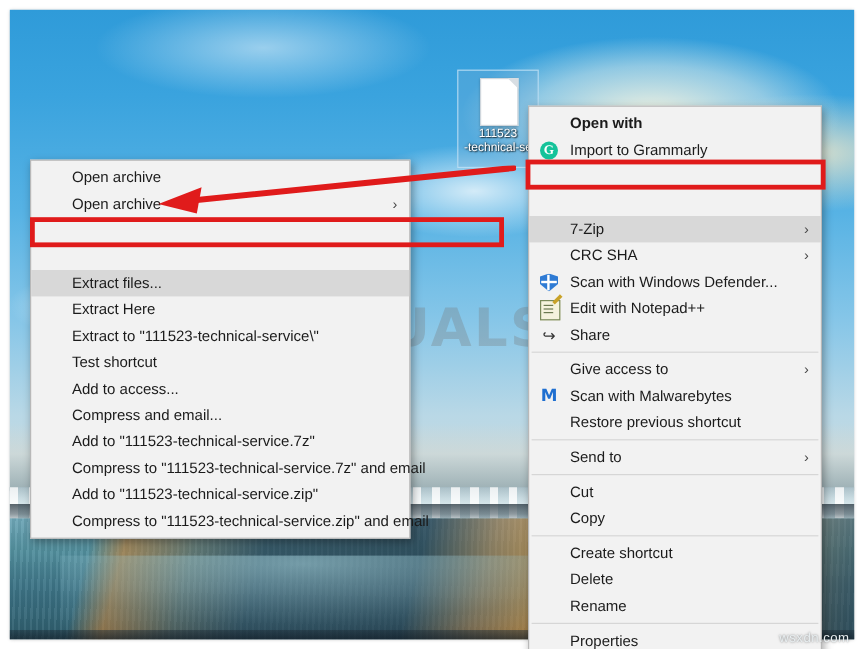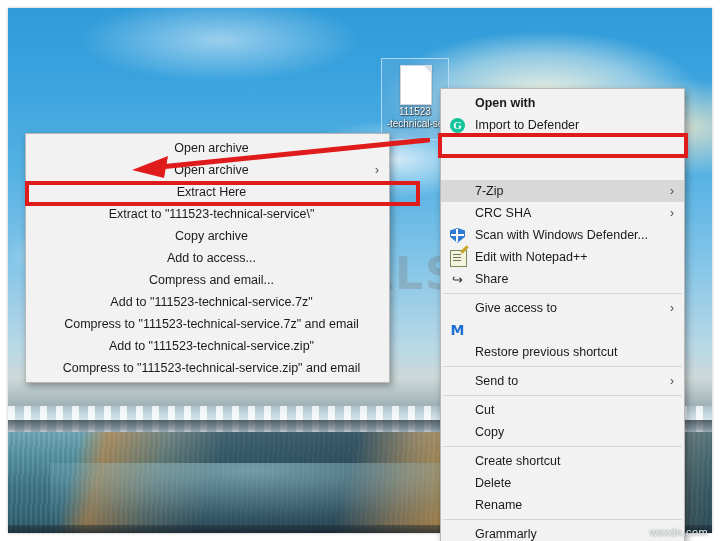--- a/index.html
+++ b/index.html
@@ -320,60 +320,61 @@
       <ellipse cx="22" cy="32" rx="7" ry="6" fill="none" stroke="#7fb6d6" stroke-width="2"></ellipse>
       <ellipse cx="38" cy="32" rx="7" ry="6" fill="none" stroke="#7fb6d6" stroke-width="2"></ellipse>
       <line x1="29" y1="32" x2="31" y2="32" stroke="#7fb6d6" stroke-width="2"></line>
       <circle cx="22" cy="32" r="2.2" fill="#2d2d2d"></circle>
       <circle cx="38" cy="32" r="2.2" fill="#2d2d2d"></circle>
       <path d="M20 45 Q30 54 41 44 Q31 48 20 45 Z" fill="#ffffff" stroke="#cfa98c" stroke-width="1"></path>
       <path d="M12 58 Q30 50 48 58 L48 62 L12 62 Z" fill="#bfe3f2"></path>
     </svg>
   </div>
 
-  <div class="ctx-menu" id="submenu-7zip" style="left:25px; top:133px; width:365px;text-align:center;">
+  <div class="ctx-menu" id="submenu-7zip" style="left:25px; top:133px; width:317px;">
     <div>
         <div class="ctx-item"><span>Open archive</span></div>
         <div class="ctx-item"><span>Open archive</span><span class="arrow">›</span></div>
+        <div class="ctx-item hl"><span>Extract files...</span></div>
         <div class="ctx-item"><span>Extract Here</span></div>
         <div class="ctx-item"><span>Extract to "111523-technical-service\"</span></div>
-        <div class="ctx-item"><span>Copy archive</span></div>
+        <div class="ctx-item"><span>Test shortcut</span></div>
         <div class="ctx-item"><span>Add to access...</span></div>
         <div class="ctx-item"><span>Compress and email...</span></div>
         <div class="ctx-item"><span>Add to "111523-technical-service.7z"</span></div>
         <div class="ctx-item"><span>Compress to "111523-technical-service.7z" and email</span></div>
         <div class="ctx-item"><span>Add to "111523-technical-service.zip"</span></div>
         <div class="ctx-item"><span>Compress to "111523-technical-service.zip" and email</span></div>
       </div>
   </div>
 
   <div class="ctx-menu" id="context-menu" style="left:440px; top:88px; width:245px;">
     <div>
         <div class="ctx-item bold"><span>Open with</span></div>
-        <div class="ctx-item"><span class="ico ico-grammarly">G</span><span>Import to Defender</span></div>
+        <div class="ctx-item"><span class="ico ico-grammarly">G</span><span>Import to Grammarly</span></div>
         <div class="ctx-item hl"><span>7-Zip</span><span class="arrow">›</span></div>
         <div class="ctx-item"><span>CRC SHA</span><span class="arrow">›</span></div>
         <div class="ctx-item"><span class="ico ico-defender"></span><span>Scan with Windows Defender...</span></div>
         <div class="ctx-item"><span class="ico ico-notepadpp"></span><span>Edit with Notepad++</span></div>
         <div class="ctx-item"><span class="ico ico-share">↪</span><span>Share</span></div>
         <div class="ctx-sep"></div>
         <div class="ctx-item"><span>Give access to</span><span class="arrow">›</span></div>
-        <div class="ctx-item"><span class="ico ico-malwarebytes">M</span></div>
+        <div class="ctx-item"><span class="ico ico-malwarebytes">M</span><span>Scan with Malwarebytes</span></div>
         <div class="ctx-item"><span>Restore previous shortcut</span></div>
         <div class="ctx-sep"></div>
         <div class="ctx-item"><span>Send to</span><span class="arrow">›</span></div>
         <div class="ctx-sep"></div>
         <div class="ctx-item"><span>Cut</span></div>
         <div class="ctx-item"><span>Copy</span></div>
         <div class="ctx-sep"></div>
         <div class="ctx-item"><span>Create shortcut</span></div>
         <div class="ctx-item"><span>Delete</span></div>
         <div class="ctx-item"><span>Rename</span></div>
         <div class="ctx-sep"></div>
-        <div class="ctx-item"><span>Grammarly</span></div>
+        <div class="ctx-item"><span>Properties</span></div>
       </div>
   </div>
 
   <div class="red-box" style="left:25px; top:181px; width:395px; height:25px;"></div>
   <div class="red-box" style="left:438px; top:133px; width:250px; height:25px;"></div>
 
   <svg id="red-arrow" viewBox="0 0 310 48">
     <path d="M308 2 L40 29" stroke="#e01b1b" stroke-width="5" fill="none" stroke-linecap="round"></path>
     <path d="M12 32 L48 18 L44 40 Z" fill="#e01b1b"></path>
   </svg>

